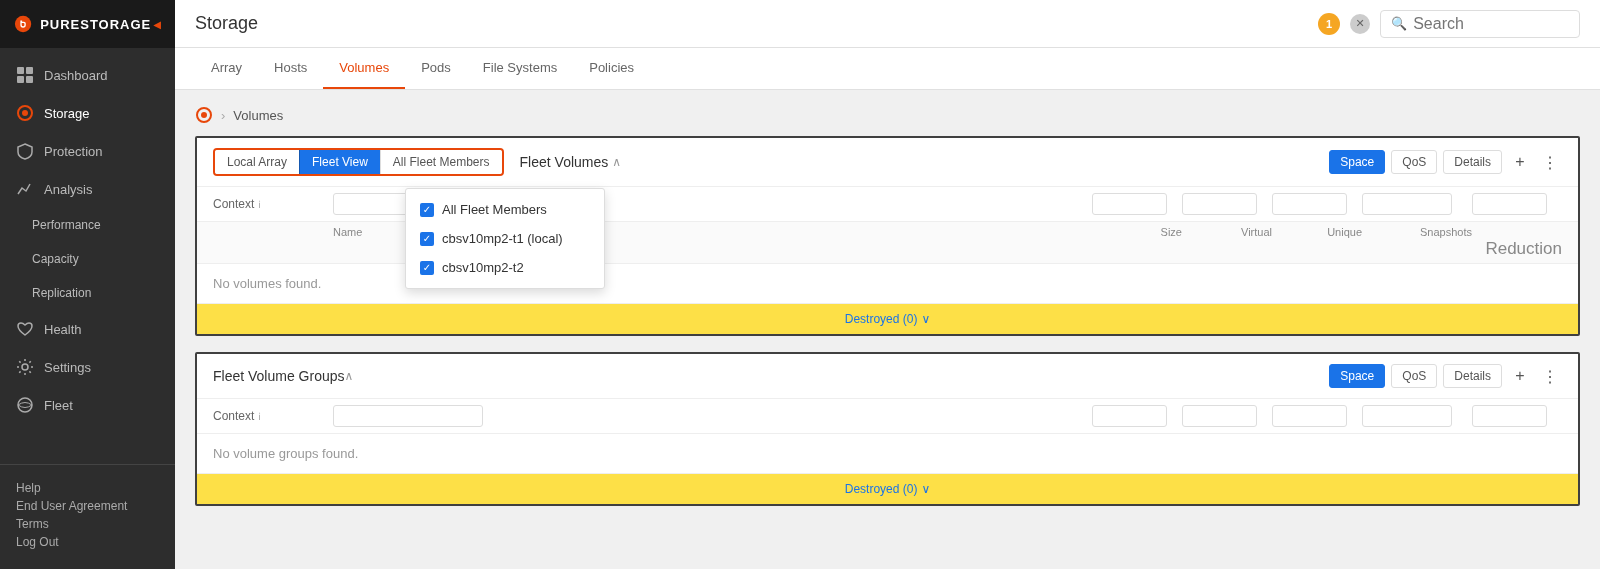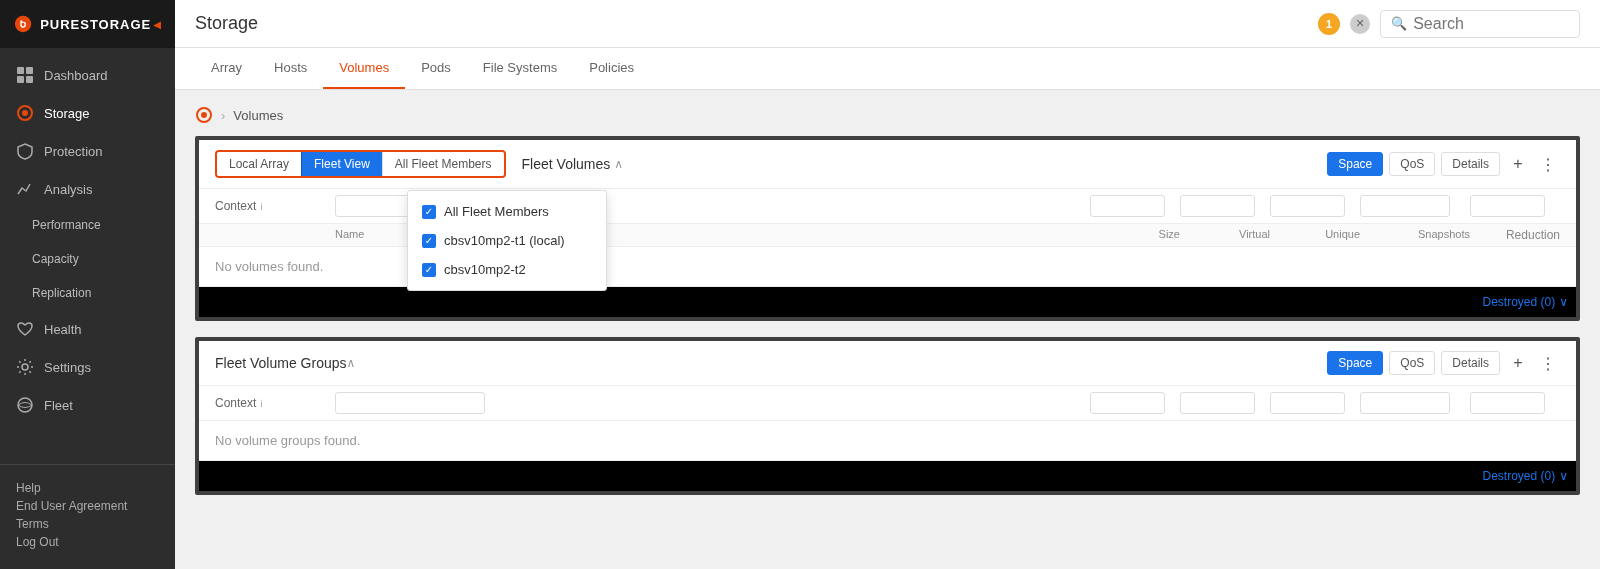--- a/index.html
+++ b/index.html
@@ -32,36 +32,36 @@
     
     .tab-bar { background: white; padding: 0 20px; border-bottom: 1px solid #e0e0e0; display: flex; flex-shrink: 0; }
     .tab { padding: 12px 16px; cursor: pointer; color: #666; font-size: 13px; border-bottom: 2px solid transparent; }
     .tab.active { color: #e8470a; border-bottom: 2px solid #e8470a; font-weight: 500; }
 
     
     .content { flex: 1; overflow-y: auto; padding: 16px 20px; background: #f0f0f0; }
     .breadcrumb { display: flex; align-items: center; gap: 8px; margin-bottom: 12px; font-size: 13px; color: #555; }
 
     
-    .section { background: white; border: 4px solid #404040; border-radius: 2px; margin-bottom: 16px; }
+    .section { background: white; border: 2px solid #404040; border-radius: 2px; margin-bottom: 16px; }
     .section-header { display: flex; align-items: center; justify-content: space-between; padding: 10px 16px; border-bottom: 1px solid #eee; }
     .section-controls { display: flex; align-items: center; gap: 6px; }
     .btn-view { padding: 4px 10px; border-radius: 3px; font-size: 12px; cursor: pointer; border: 1px solid #ddd; background: white; color: #555; }
     .btn-view.active { background: #1a73e8; color: white; border-color: #1a73e8; }
     .icon-btn { width: 24px; height: 24px; display: flex; align-items: center; justify-content: center; cursor: pointer; color: #555; font-size: 16px; }
     .fleet-btn { padding: 5px 12px; font-size: 12px; cursor: pointer; border: 1px solid #ddd; background: white; color: #555; }
     .fleet-btn:first-child { border-radius: 3px 0 0 3px; }
     .fleet-btn.active { background: #1a73e8; color: white; border-color: #1a73e8; }
 
     
     .dropdown-overlay { position: absolute; top: 38px; left: 190px; background: white; border: 1px solid #ddd; border-radius: 3px; box-shadow: 0 4px 12px rgba(0,0,0,0.15); z-index: 100; padding: 6px 0; min-width: 200px; }
     .dropdown-item { display: flex; align-items: center; gap: 8px; padding: 7px 14px; font-size: 13px; color: #333; cursor: pointer; }
     .check-icon { width: 14px; height: 14px; background: #1a73e8; border-radius: 2px; display: flex; align-items: center; justify-content: center; color: white; font-size: 10px; flex-shrink: 0; }
     .no-data { padding: 12px 16px; font-size: 13px; color: #999; background: white; }
-    .destroyed-row { display: flex; align-items: center; justify-content: flex-end; padding: 8px; background: #000000; border-top: 1px solid #eee; }
+    .destroyed-row { display: flex; align-items: center; justify-content: center; padding: 8px; background: #fde047; border-top: 1px solid #eee; }
     .destroyed-link { color: #1a73e8; font-size: 12px; cursor: pointer; display: flex; align-items: center; gap: 4px; }
 
     
     .content::-webkit-scrollbar { width: 6px; }
     .content::-webkit-scrollbar-track { background: #f0f0f0; }
     .content::-webkit-scrollbar-thumb { background: #ccc; border-radius: 3px; }
   </style>
 </head>
 <body>
 
@@ -233,21 +233,21 @@
         <div><input type="text" style="border: 1px solid rgb(221, 221, 221); border-radius: 3px; padding: 3px 6px; font-size: 12px; width: 75px;"></div>
       </div>
 
       <div style="display:grid;grid-template-columns:120px 1fr 90px 90px 90px 110px 90px;padding:4px 16px;background:#fafafa;border-bottom:1px solid #eee;">
         <span style="font-size:11px;color:#888;"></span>
         <span style="font-size:11px;color:#888;">Name</span>
         <span style="font-size:11px;color:#888;text-align:right;display:block;">Size</span>
         <span style="font-size:11px;color:#888;text-align:right;display:block;">Virtual</span>
         <span style="font-size:11px;color:#888;text-align:right;display:block;">Unique</span>
         <span style="font-size:11px;color:#888;text-align:right;display:block;">Snapshots</span>
-        <span style="font-size:12px;color:#888;text-align:right;display:block;">Reduction</span>
+        <span style="font-size:17px;color:#888;text-align:right;display:block;margin-top:13px;">Reduction</span>
       </div>
 
       <div class="no-data">No volumes found.</div>
       <div class="destroyed-row">
         <span class="destroyed-link">
           <span>Destroyed (0)</span>
           <span>∨</span>
         </span>
       </div>
     </div>

